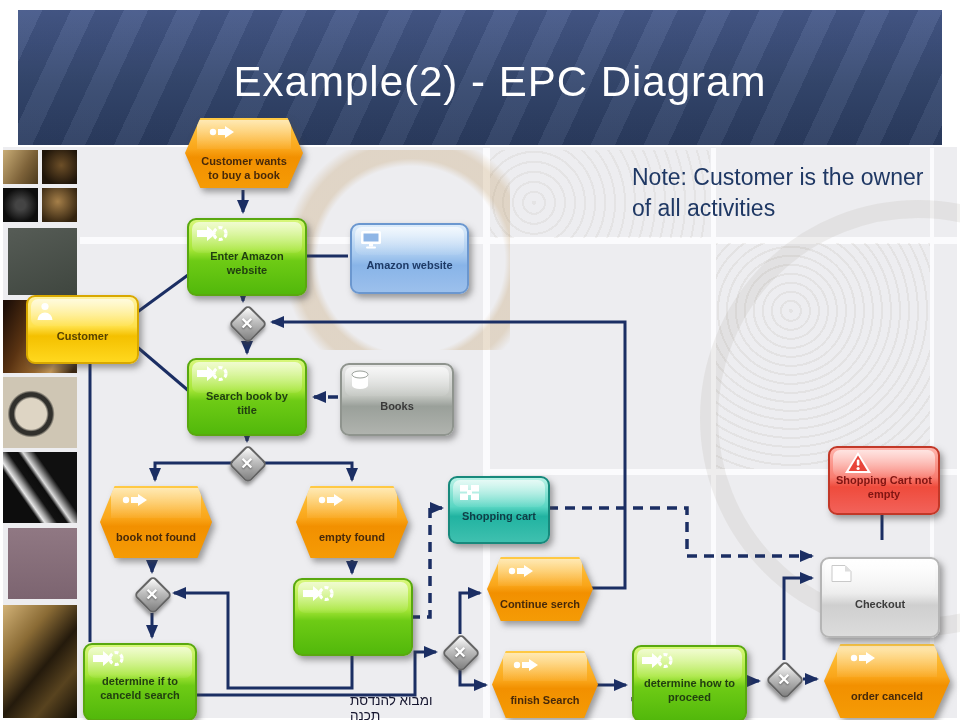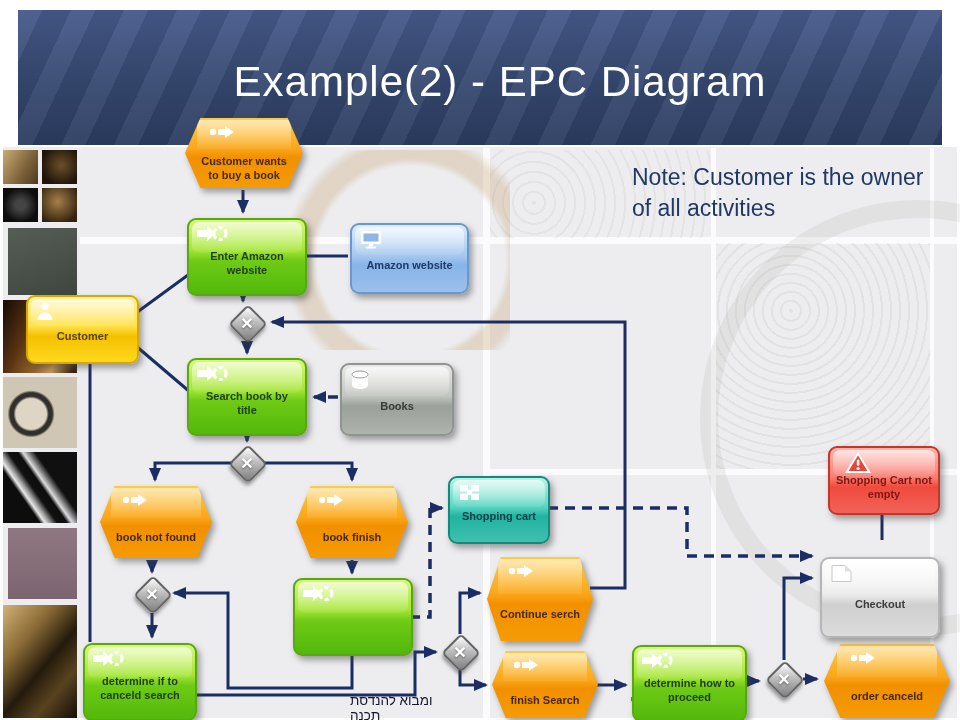--- a/index.html
+++ b/index.html
@@ -160,24 +160,24 @@
       <span class="lbl">book not found</span>
       </div>
   </div>
   <div class="hexwrap" style="left:296px;top:486px;width:112px;height:72px">
     <div class="hex">
         <span class="icon" style="left:22px">
       <svg width="26" height="12">
             <circle cx="4" cy="6" r="3.2" fill="#fff"></circle>
             <polygon points="9,3 16,3 16,0 25,6 16,12 16,9 9,9" fill="#fff"></polygon>
           </svg></span>
-      <span class="lbl">book finish</span>
-      </div>
-  </div>
-  <div class="hexwrap" style="left:487px;top:557px;width:106px;height:84px">
+      <span class="lbl">empty found</span>
+      </div>
+  </div>
+  <div class="hexwrap" style="left:487px;top:557px;width:106px;height:64px">
     <div class="hex">
         <span class="icon" style="left:21px">
       <svg width="26" height="12">
             <circle cx="4" cy="6" r="3.2" fill="#fff"></circle>
             <polygon points="9,3 16,3 16,0 25,6 16,12 16,9 9,9" fill="#fff"></polygon>
           </svg></span>
       <span class="lbl">Continue serch</span>
       </div>
   </div>
   <div class="hexwrap" style="left:492px;top:651px;width:106px;height:67px">

